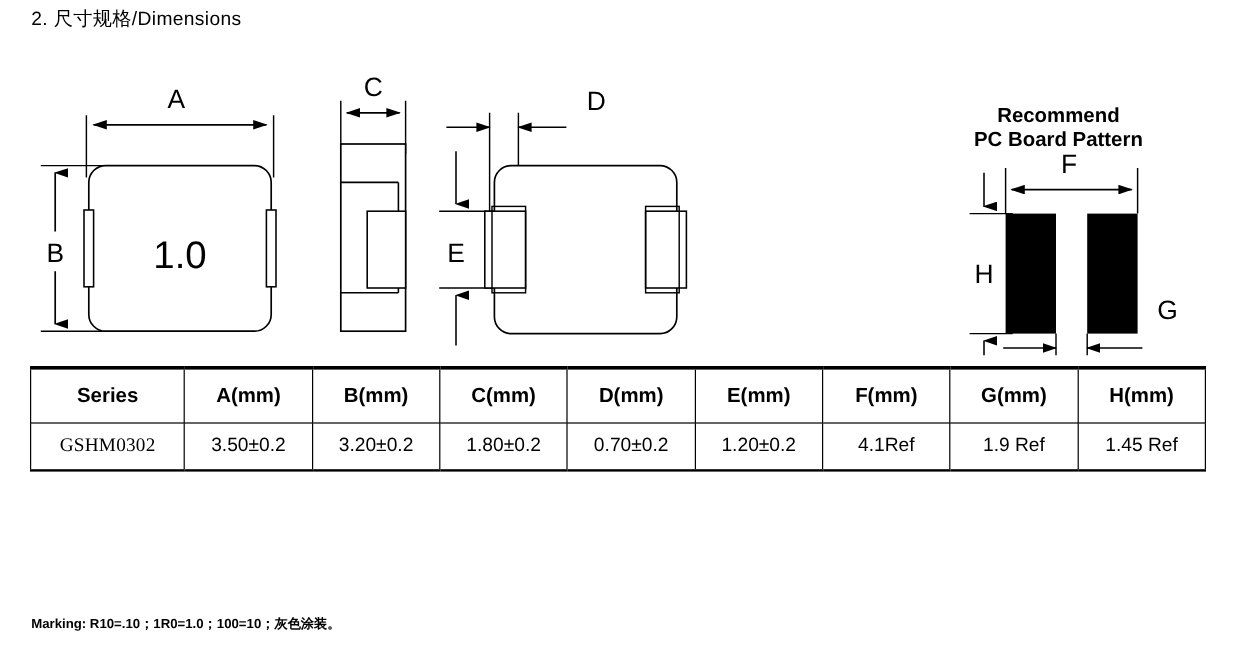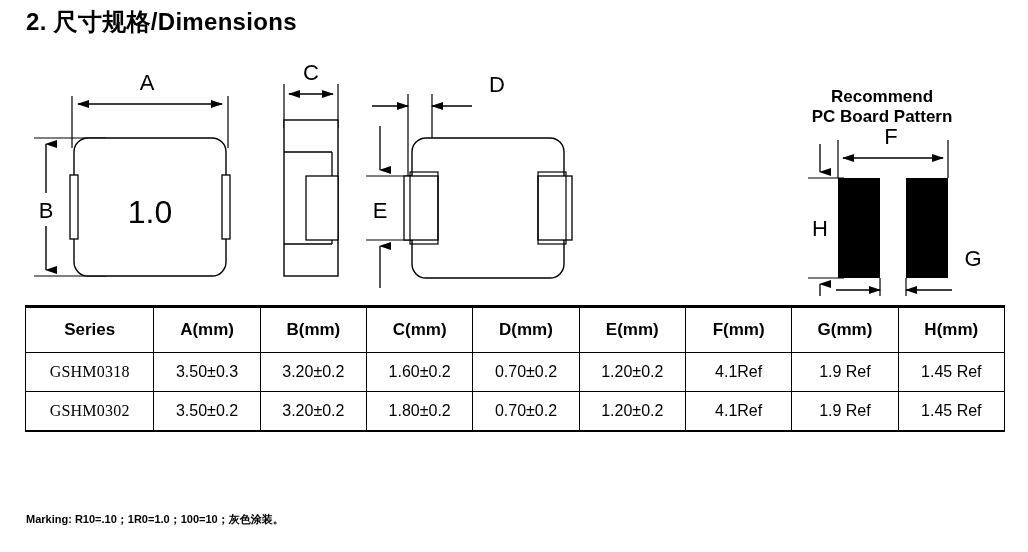--- a/index.html
+++ b/index.html
@@ -14,22 +14,22 @@
     font-family: "Liberation Sans", sans-serif;
     color: #000000;
     overflow: hidden;
   }
 
   
   #page-title {
     position: absolute;
     left: 26px;
     top: 6px;
-    font-size: 24px;
-    font-weight: bold;
+    font-size: 16px;
+    font-weight: normal;
     letter-spacing: 0.3px;
     white-space: nowrap;
   }
 
   
   #drawings {
     position: absolute;
     left: 0;
     top: 48px;
     width: 1028px;
@@ -248,31 +248,20 @@
         <th>C(mm)</th>
         <th>D(mm)</th>
         <th>E(mm)</th>
         <th>F(mm)</th>
         <th>G(mm)</th>
         <th>H(mm)</th>
       </tr>
     </thead>
     <tbody>
       <tr>
-        <td class="series-cell">GSHM0318</td>
-        <td>3.50±0.3</td>
-        <td>3.20±0.2</td>
-        <td>1.60±0.2</td>
-        <td>0.70±0.2</td>
-        <td>1.20±0.2</td>
-        <td>4.1Ref</td>
-        <td>1.9 Ref</td>
-        <td>1.45 Ref</td>
-      </tr>
-      <tr>
         <td class="series-cell">GSHM0302</td>
         <td>3.50±0.2</td>
         <td>3.20±0.2</td>
         <td>1.80±0.2</td>
         <td>0.70±0.2</td>
         <td>1.20±0.2</td>
         <td>4.1Ref</td>
         <td>1.9 Ref</td>
         <td>1.45 Ref</td>
       </tr>

